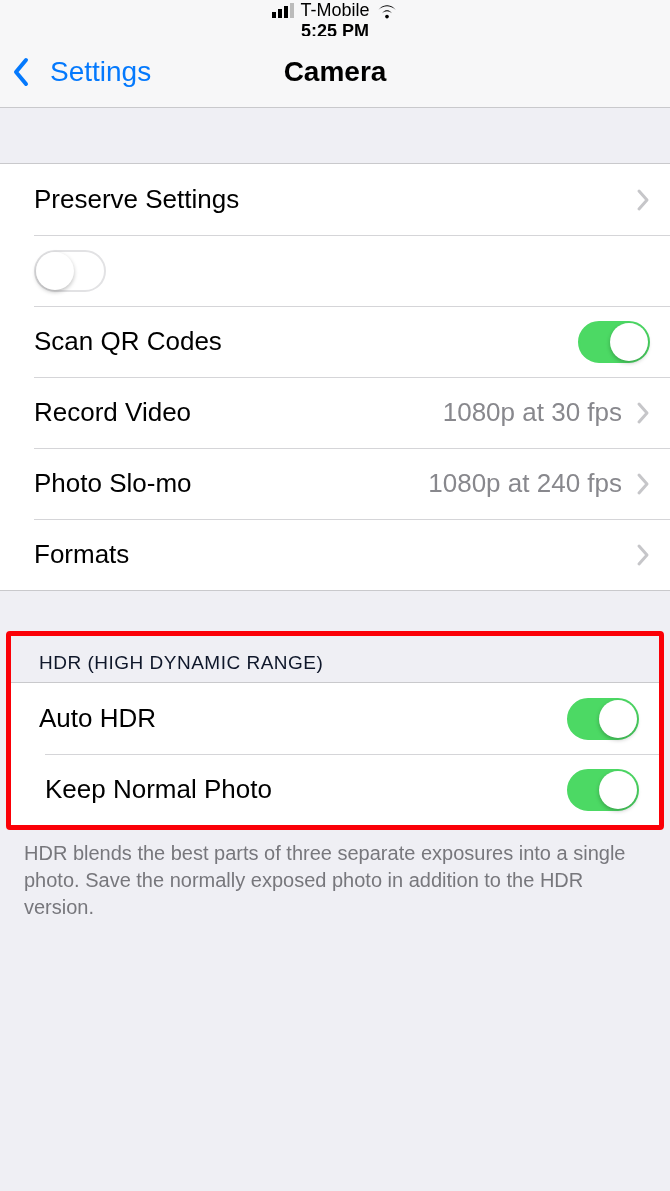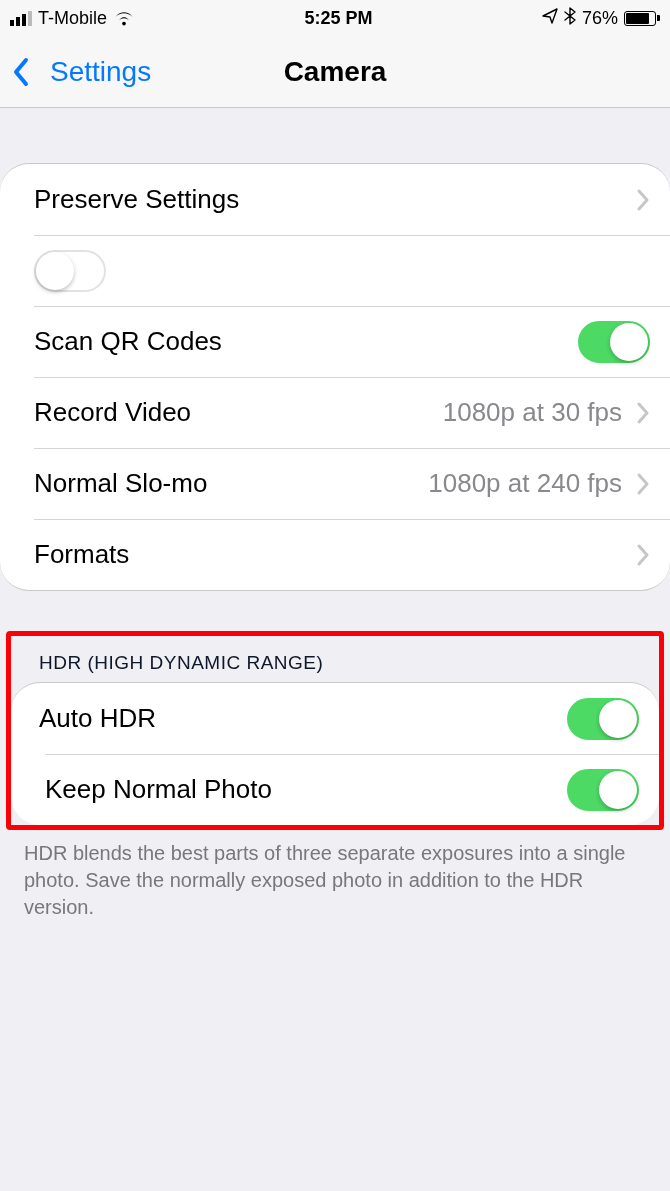--- a/index.html
+++ b/index.html
@@ -14,20 +14,21 @@
   
   .status-bar {
     height: 36px;
     display: flex;
     align-items: center;
     justify-content: space-between;
     padding: 0 10px;
     font-size: 18px;
     font-weight: 500;
     background: #f7f7f8;
+    flex-direction: column;
   }
   .status-left, .status-right { display: flex; align-items: center; gap: 6px; }
   .signal-bars { display: flex; align-items: flex-end; gap: 2px; }
   .signal-bars span { width: 4px; background:#000; display:inline-block;}
   .signal-bars span:nth-child(1){height:6px;}
   .signal-bars span:nth-child(2){height:9px;}
   .signal-bars span:nth-child(3){height:12px;}
   .signal-bars span:nth-child(4){height:15px;background:#bbb;}
   .wifi-icon svg { display:block; }
   .battery { display:flex; align-items:center; }
@@ -63,21 +64,20 @@
     text-align: center;
     font-size: 28px;
     font-weight: 600;
     color:#000;
     pointer-events:none;
   }
   
   .section-gap { height: 55px; }
   .group {
     background:#fff;
-    border-radius:29px;
   }
   .row {
     min-height: 71px;
     display: flex;
     align-items: center;
     padding: 0 20px 0 34px;
     position: relative;
     font-size: 26px;
     color:#000;
   }
@@ -207,21 +207,21 @@
     <span class="label">Record Video</span>
     <span class="detail">1080p at 30 fps</span>
     <span class="chevron">
       <svg width="14" height="24" viewBox="0 0 14 24">
           <path d="M3 3l8 9-8 9" fill="none" stroke="#c6c6c9" stroke-width="3" stroke-linecap="round" stroke-linejoin="round"></path>
         </svg>
     </span>
   </div>
 
   <div class="row">
-    <span class="label">Normal Slo-mo</span>
+    <span class="label">Photo Slo-mo</span>
     <span class="detail">1080p at 240 fps</span>
     <span class="chevron">
       <svg width="14" height="24" viewBox="0 0 14 24">
           <path d="M3 3l8 9-8 9" fill="none" stroke="#c6c6c9" stroke-width="3" stroke-linecap="round" stroke-linejoin="round"></path>
         </svg>
     </span>
   </div>
 
   <div class="row">
     <span class="label">Formats</span>

